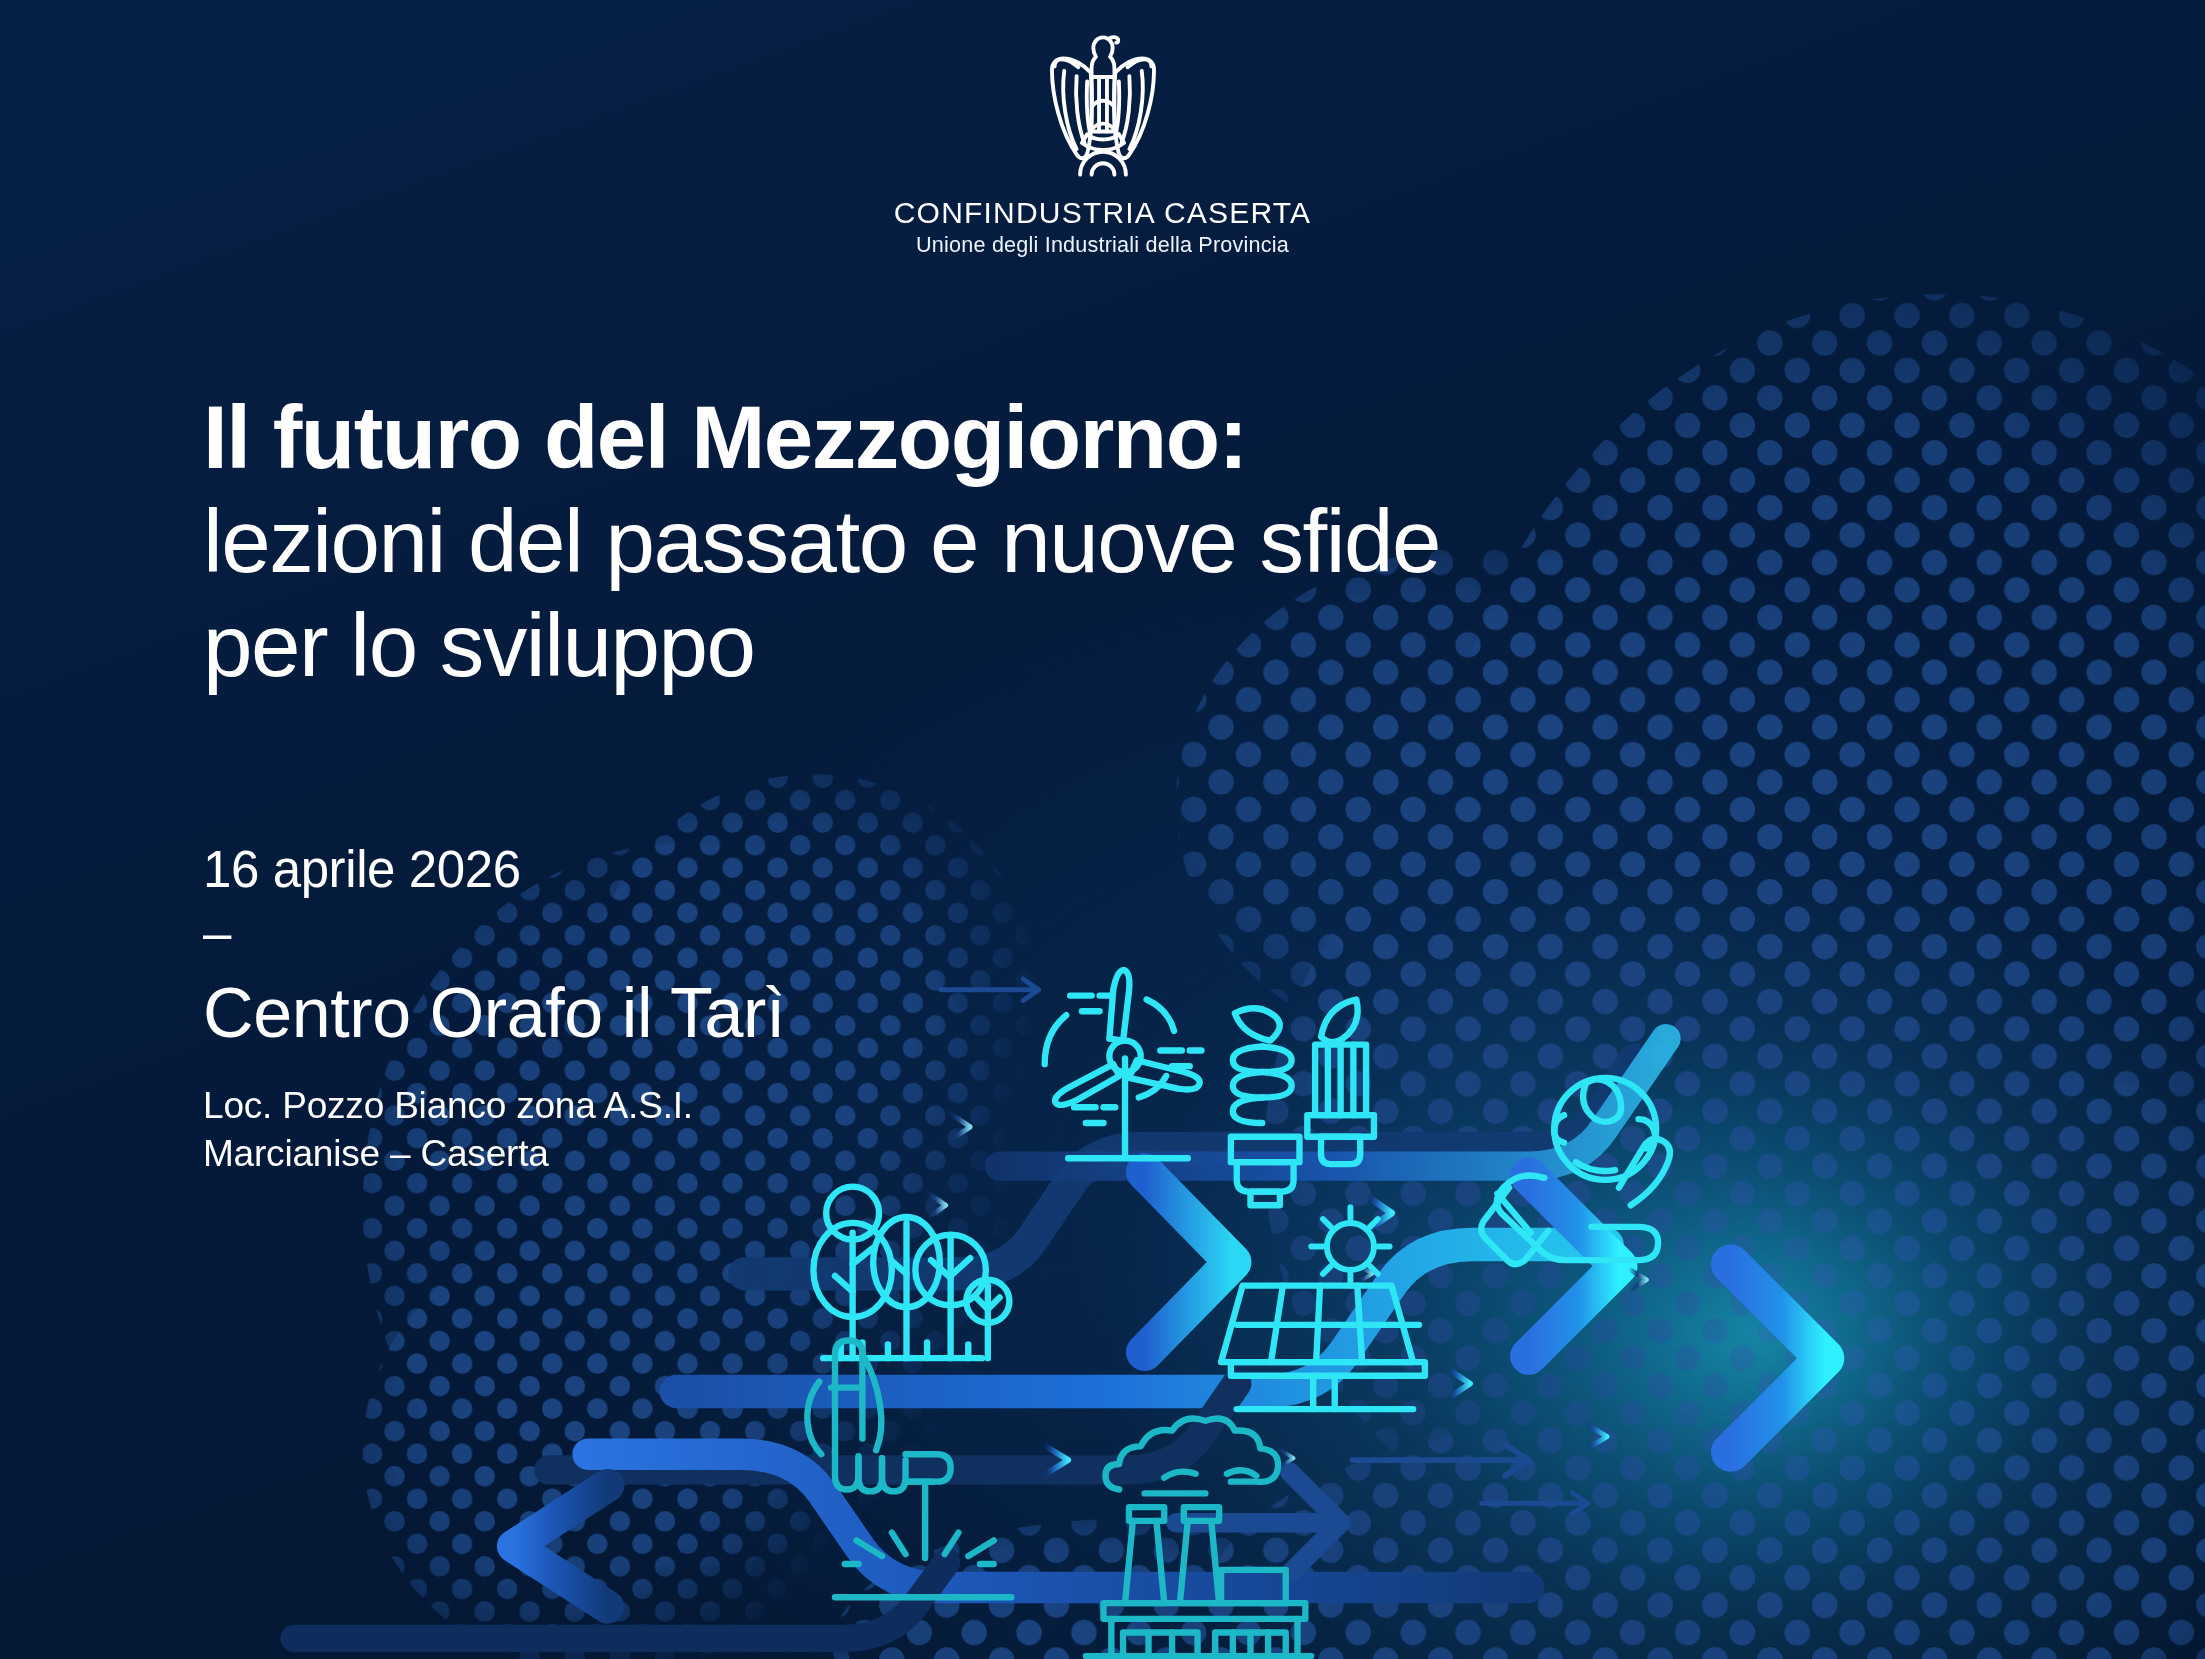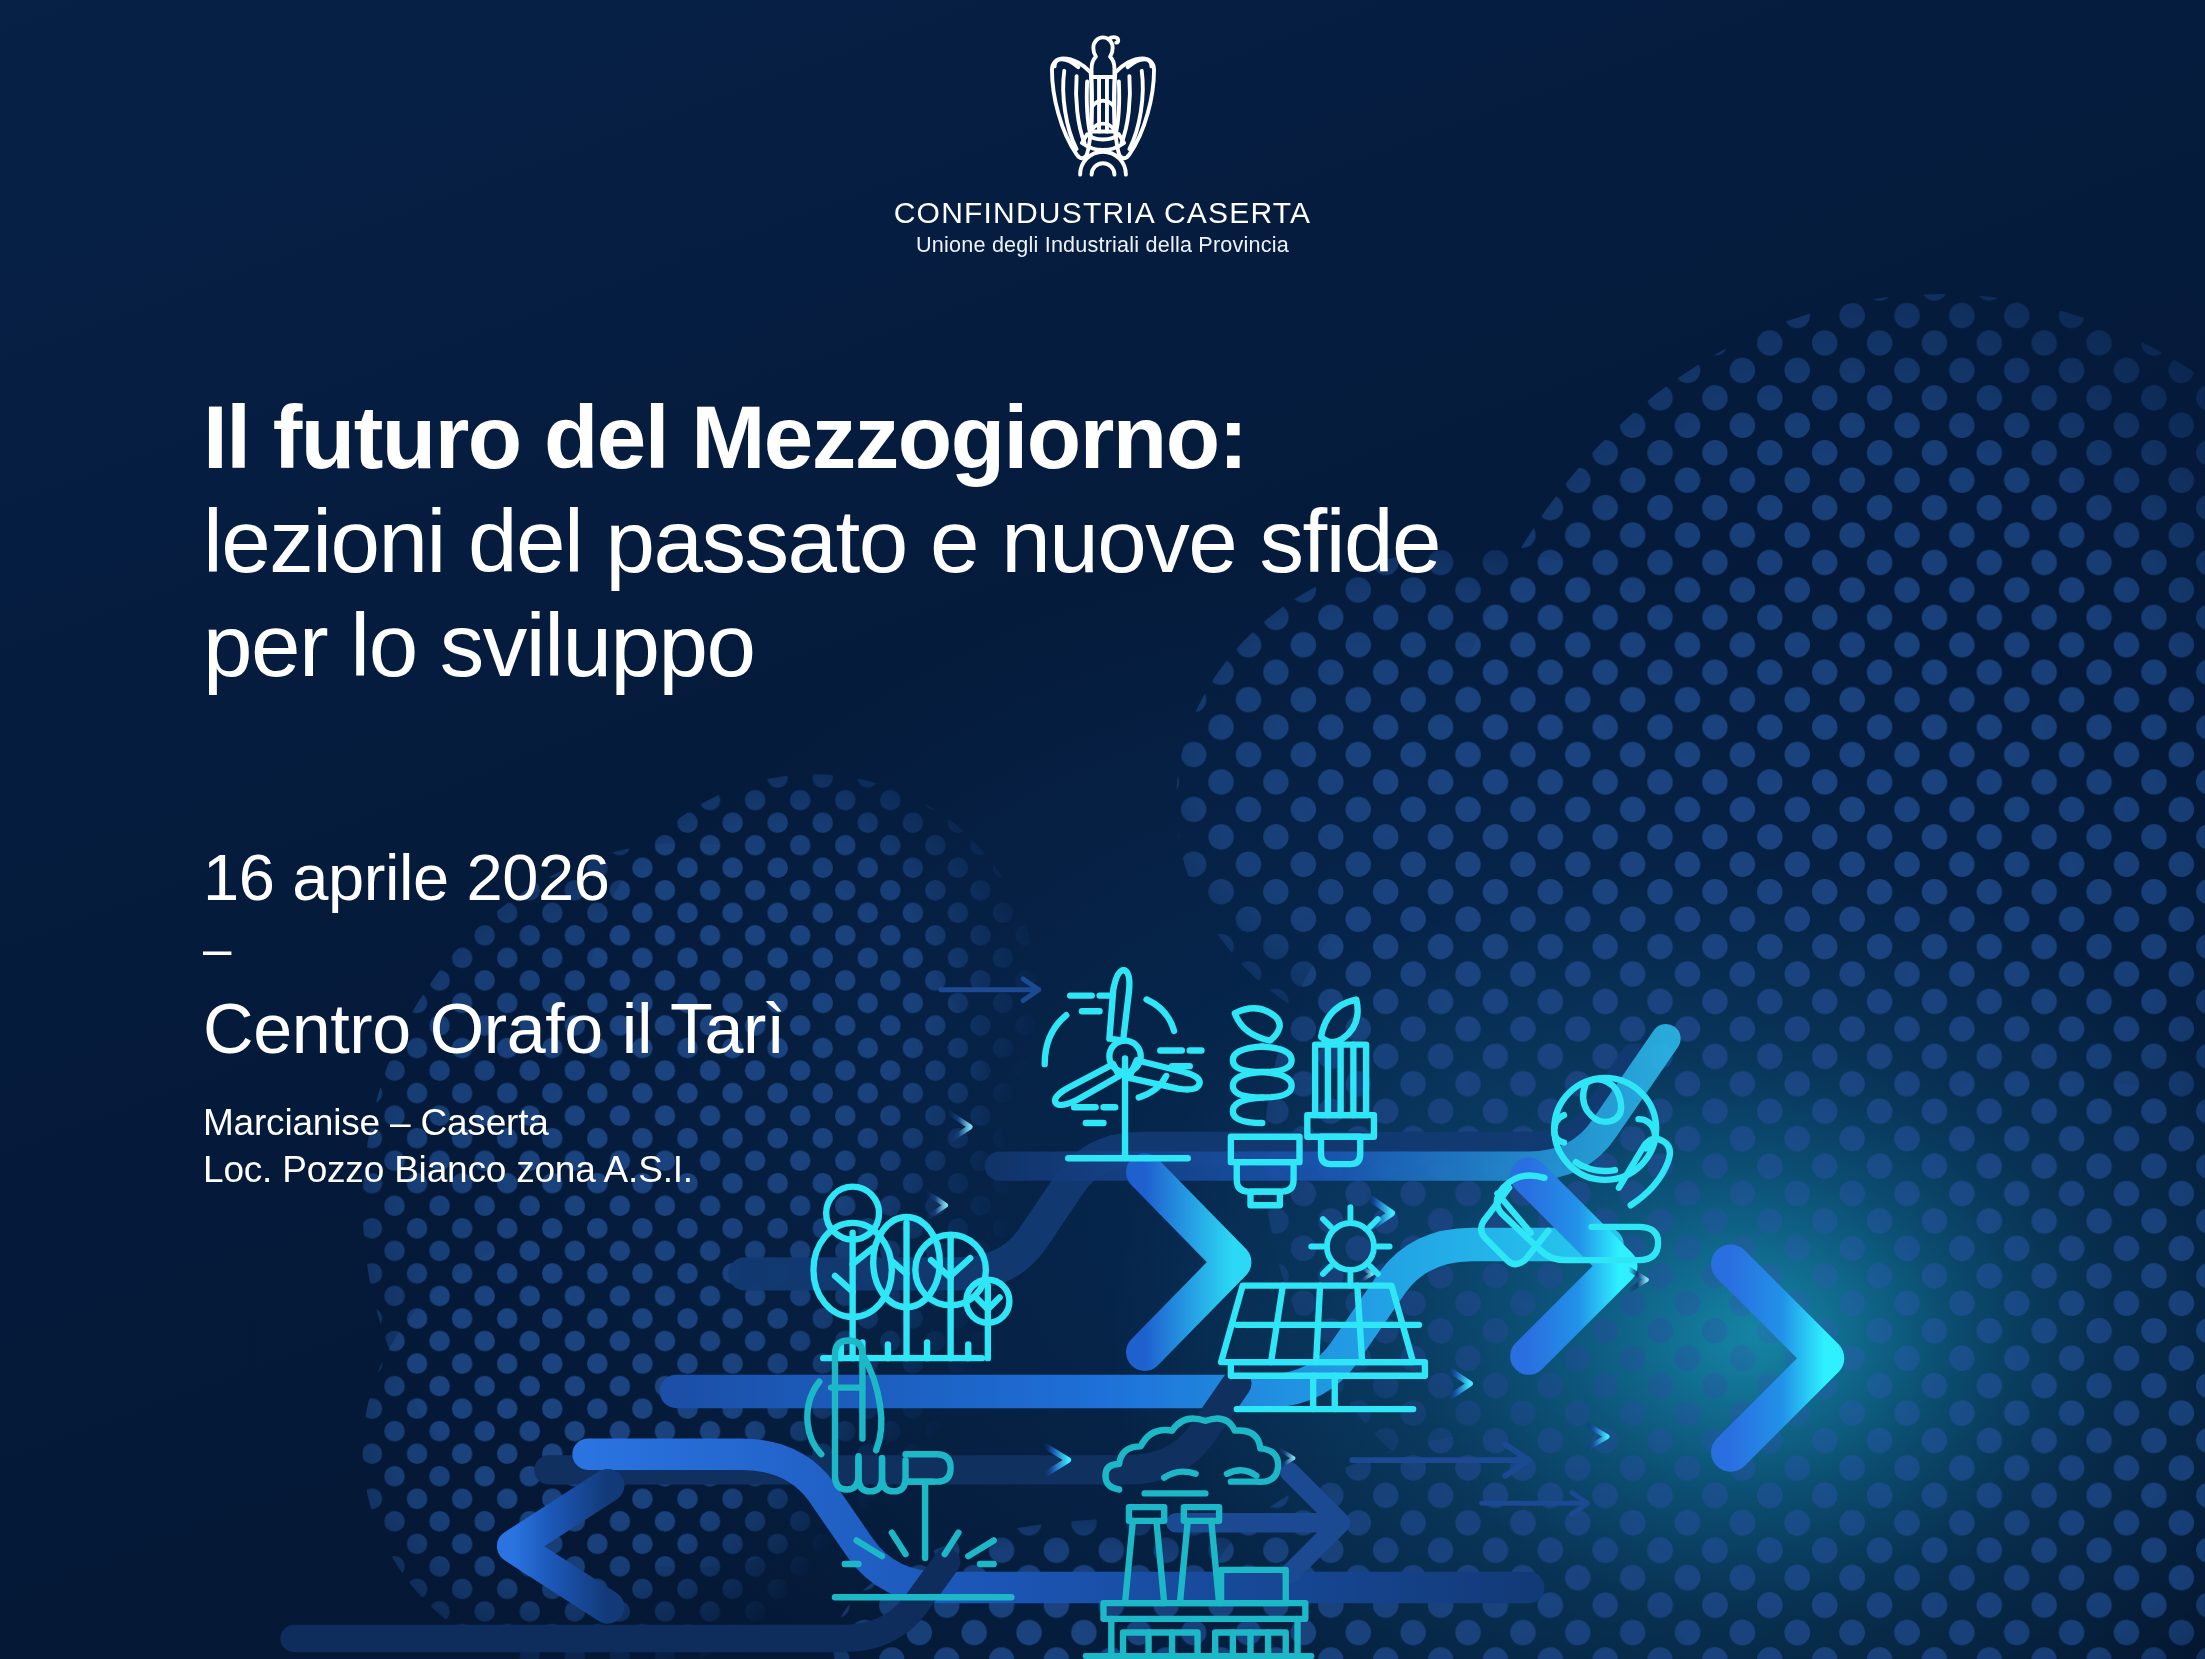--- a/index.html
+++ b/index.html
@@ -42,21 +42,21 @@
     line-height:1.17;
     letter-spacing:-1.5px;
     max-width:1666px;
   }
   #headline .l1{font-weight:700;display:block;}
   #headline .l2,#headline .l3{font-weight:400;display:block;}
 
   
   #details{position:absolute;left:203px;top:840px;color:#ffffff;}
   #details .date,#details .time{
-    font-size:65px;line-height:1.17;font-weight:400;letter-spacing:-0.4px;
+    font-size:51px;line-height:1.17;font-weight:400;letter-spacing:-0.4px;
   }
   #details .dash{
     font-size:51px;line-height:1.05;font-weight:400;margin-top:5.9px;
   }
   #details .venue{
     font-size:70px;line-height:1.15;font-weight:400;margin-top:13.7px;letter-spacing:-0.4px;
   }
   #details .addr{
     font-size:37px;line-height:1.28;font-weight:400;margin-top:29px;letter-spacing:-0.2px;
   }
@@ -184,22 +184,22 @@
     <span class="l1">Il futuro del Mezzogiorno:</span>
     <span class="l2">lezioni del passato e nuove sfide</span>
     <span class="l3">per lo sviluppo</span>
   </div>
 
   <div id="details">
     <div class="date">16 aprile 2026</div>
     <div class="dash">–</div>
     <div class="venue">Centro Orafo il Tarì</div>
     <div class="addr">
+      <div>Loc. Pozzo Bianco zona A.S.I.</div>
       <div>Marcianise – Caserta</div>
-      <div>Loc. Pozzo Bianco zona A.S.I.</div>
     </div>
   </div>
 
   <svg id="art" viewBox="0 0 2250 1693" fill="none">
 
     <ellipse cx="1800" cy="1360" rx="360" ry="300" fill="url(#glowA)"></ellipse>
 
     <path d="M760 1300 H980 Q1030 1300 1055 1262 L1090 1210 Q1115 1172 1165 1172 H1560 Q1610 1172 1635 1134 L1668 1082" stroke="#123a72" stroke-width="34" stroke-linecap="round" fill="none" opacity=".95"></path>
 
     <path d="M1020 1190 H1560 Q1612 1190 1638 1150 L1700 1060" stroke="url(#ribbonG2)" stroke-width="30" stroke-linecap="round" fill="none" opacity=".9"></path>

